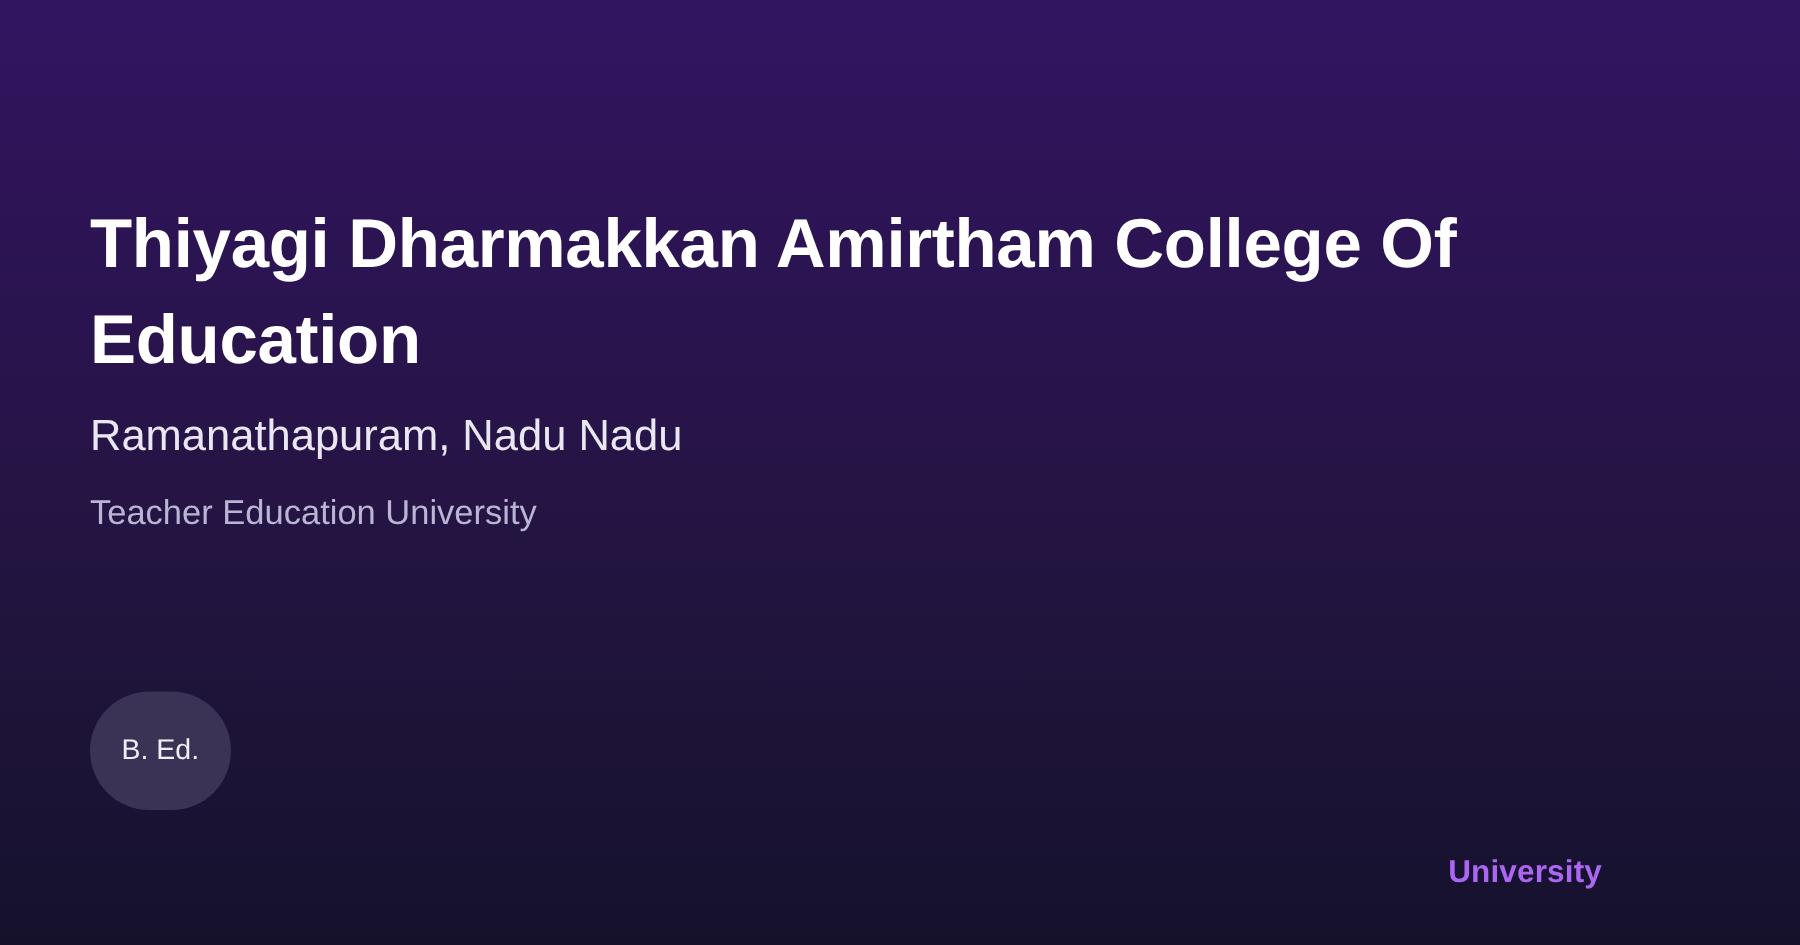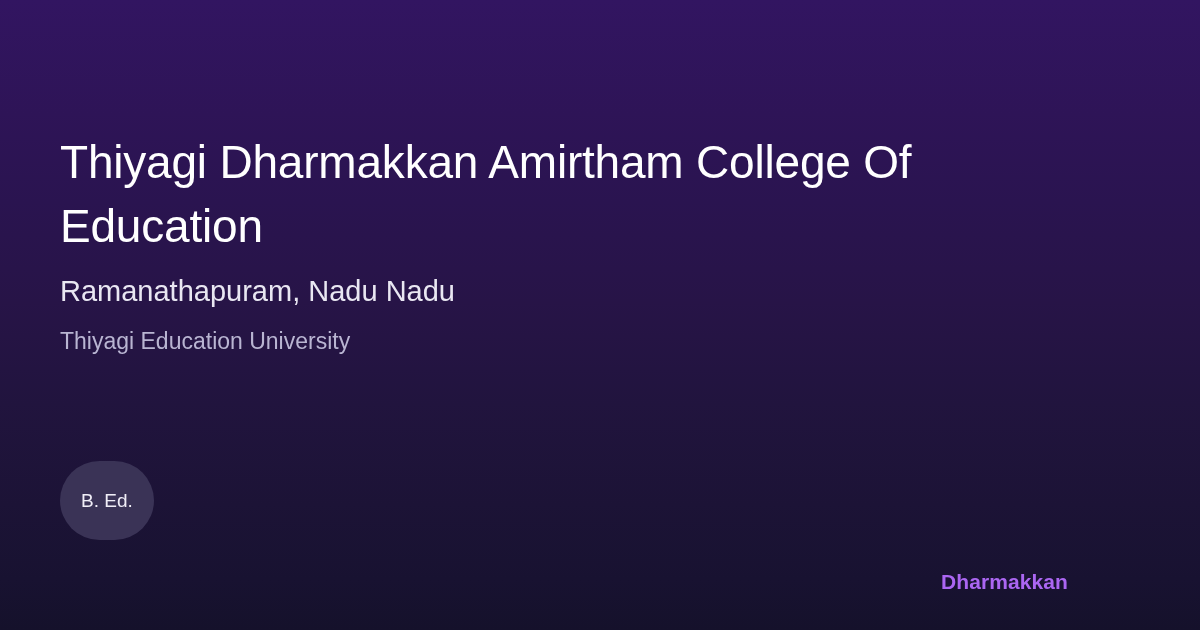--- a/index.html
+++ b/index.html
@@ -40,21 +40,21 @@
 
   .title {
     margin: 0;
     padding: 0;
     position: absolute;
     top: 130px;
     left: 0;
     width: 1010px;
     font-size: 46px;
     line-height: 64px;
-    font-weight: 400;
+    font-weight: 700;
     letter-spacing: -0.2px;
     color: #ffffff;
     word-break: break-word;
   }
 
   .subtitle-location {
     position: absolute;
     top: 272px;
     left: 0;
     font-size: 29px;
@@ -113,23 +113,23 @@
 <body>
 
 <div class="og-card">
 
   <div class="content">
 
     <h1 class="title">Thiyagi Dharmakkan Amirtham College Of Education</h1>
 
     <div class="subtitle-location">Ramanathapuram, Nadu Nadu</div>
 
-    <div class="subtitle-type">Thiyagi Education University</div>
+    <div class="subtitle-type">Teacher Education University</div>
 
     <div class="badge-row">
       <span class="badge">B. Ed.</span>
     </div>
 
   </div>
 
-  <div class="brand">Dharmakkan</div>
+  <div class="brand">University</div>
 
 </div>
 
 </body></html>

